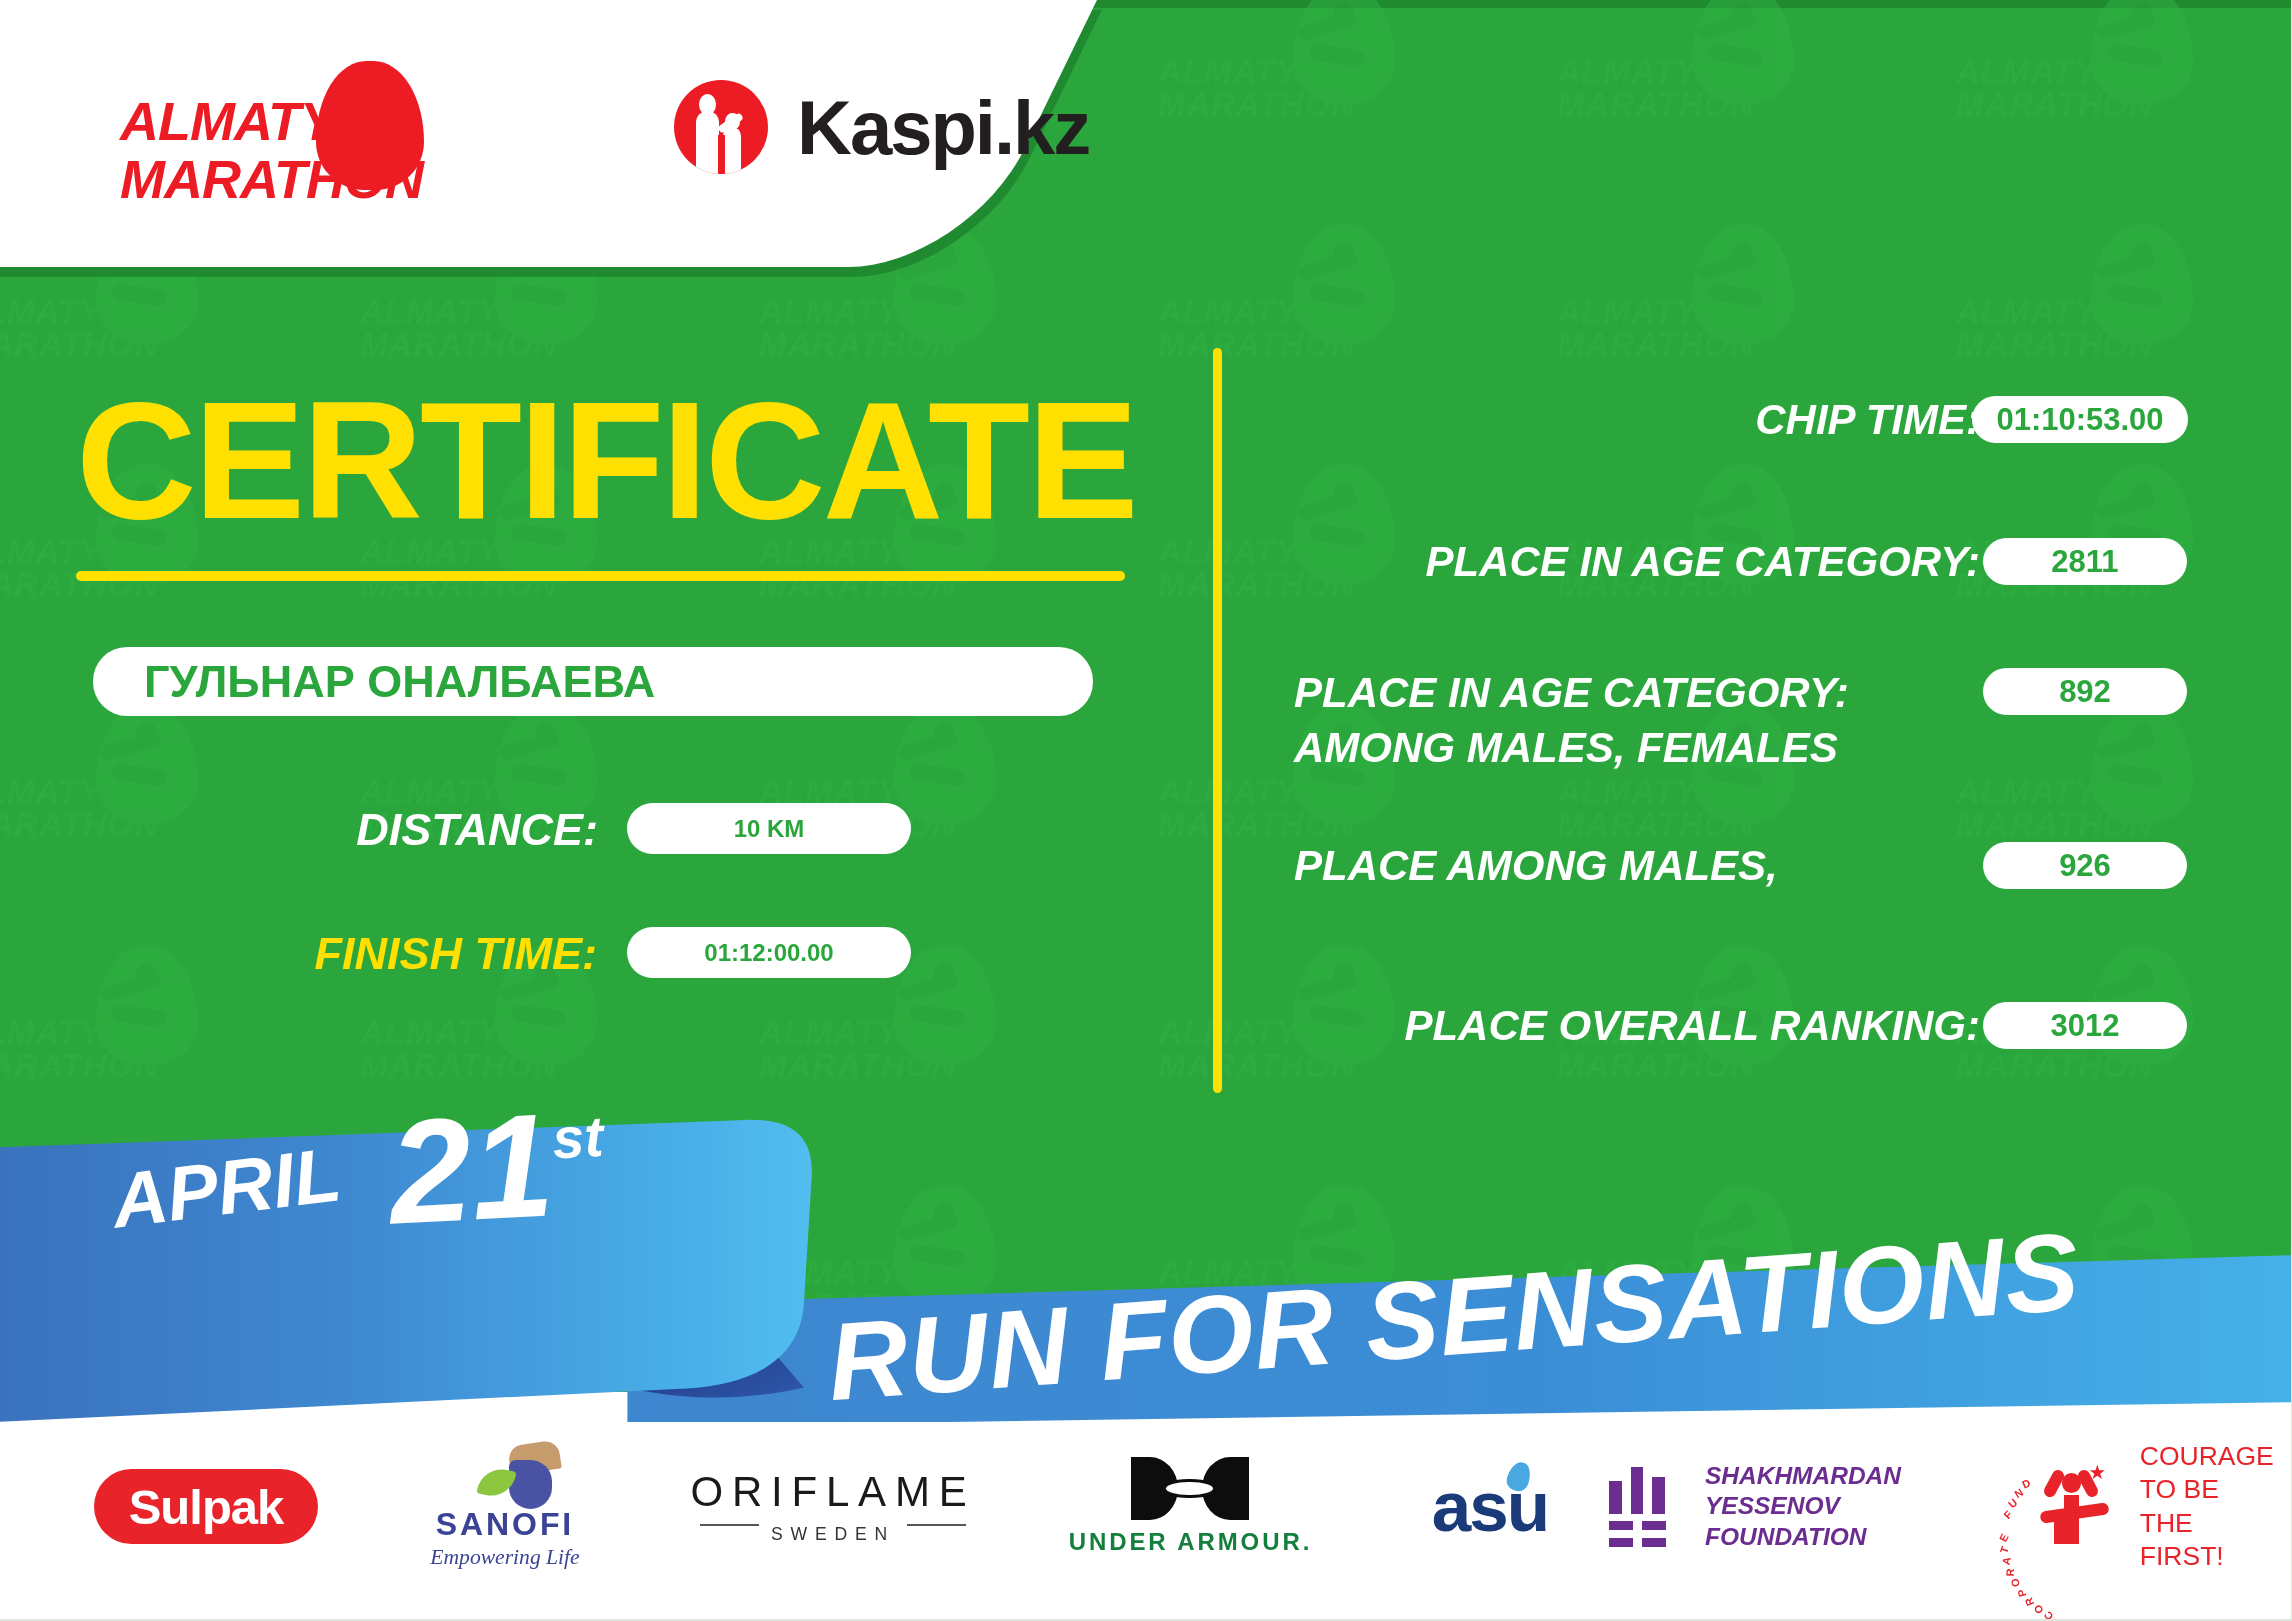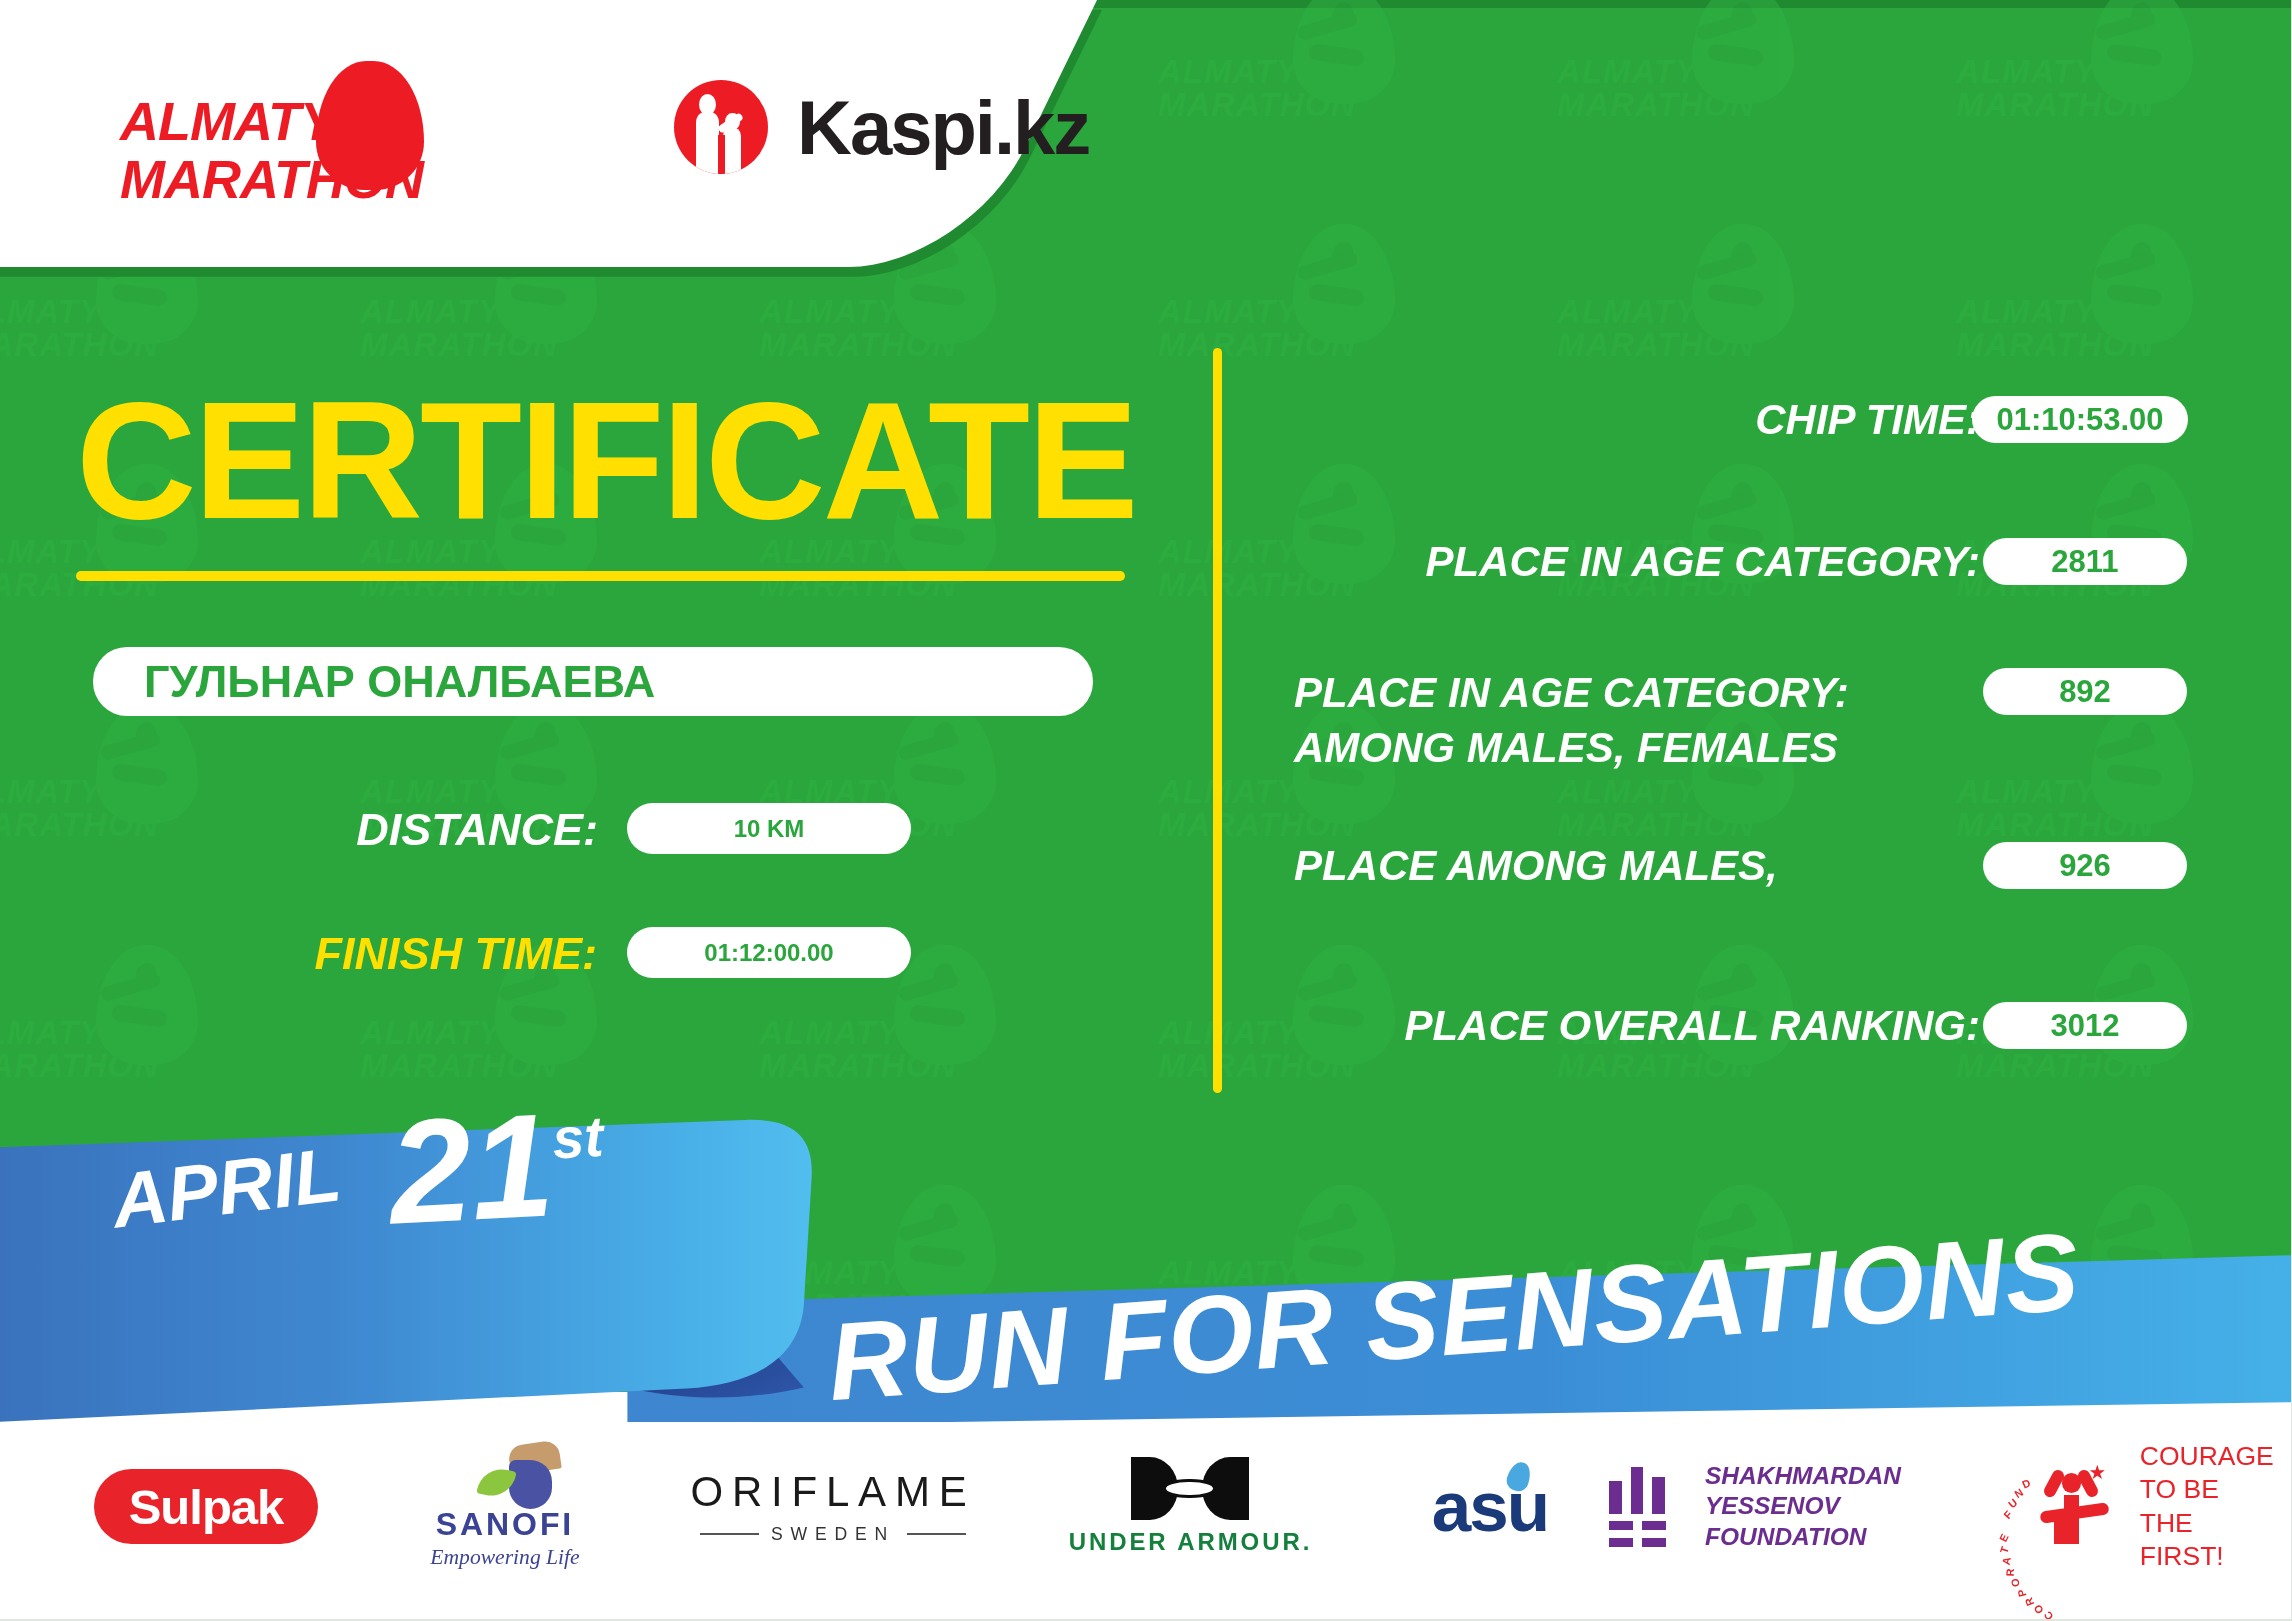--- a/index.html
+++ b/index.html
@@ -237,21 +237,21 @@
   .sanofi-mark{ position:relative; height:61px; margin-bottom:2px; }
   .sf-a{ position:absolute; left:116px; top:0; width:51px; height:29px; background:#c69c6d; border-radius:25.5px 25.5px 3.9px 25.5px; transform:rotate(-8deg); }
   .sf-b{ position:absolute; left:116px; top:17.6px; width:43px; height:49px; background:#4a52a3; border-radius:7.8px 25.5px 25.5px 25.5px; }
   .sf-c{ position:absolute; left:86px; top:25.5px; width:35px; height:29px; background:#8cc63e; border-radius:27.4px 3.9px 27.4px 3.9px; transform:rotate(12deg); }
   .sanofi-name{ font-size:32px; font-weight:bold; color:#3b4395; letter-spacing:2.9px; }
   .sanofi-tag{ font-size:21.6px; font-style:italic; color:#3b4395; margin-top:2.9px; font-family:"Liberation Serif", serif; }
 
   
   .oriflame{ text-align:center; }
   .ori-name{ font-size:42px; color:#1a1a1a; letter-spacing:8.8px; font-weight:300; }
-  .ori-sub{ display:flex; align-items:center; gap:11.8px; margin-top:7.8px; justify-content:center; }
+  .ori-sub{ display:flex; gap:11.8px; margin-top:7.8px; justify-content:center; }
   .ori-line{ width:59px; height:2px; background:#555; }
   .ori-sw{ font-size:17.6px; letter-spacing:7.8px; color:#333; }
 
   
   .ua{ text-align:center; }
   .ua-mark{ position:relative; width:118px; height:63px; margin:0 auto 7.8px; }
   .ua-l{ position:absolute; left:0; top:0; width:47px; height:63px; background:#0d0d0d; border-radius:0 60% 60% 0 / 0 50% 50% 0; }
   .ua-r{ position:absolute; right:0; top:0; width:47px; height:63px; background:#0d0d0d; border-radius:60% 0 0 60% / 50% 0 0 50%; }
   .ua-c{ position:absolute; left:29px; top:21.6px; width:59px; height:19.6px; background:#0d0d0d; border-radius:50%; }
   .ua-hole{ position:absolute; left:35px; top:24.5px; width:47px; height:13.7px; background:#ffffff; border-radius:50%; }

